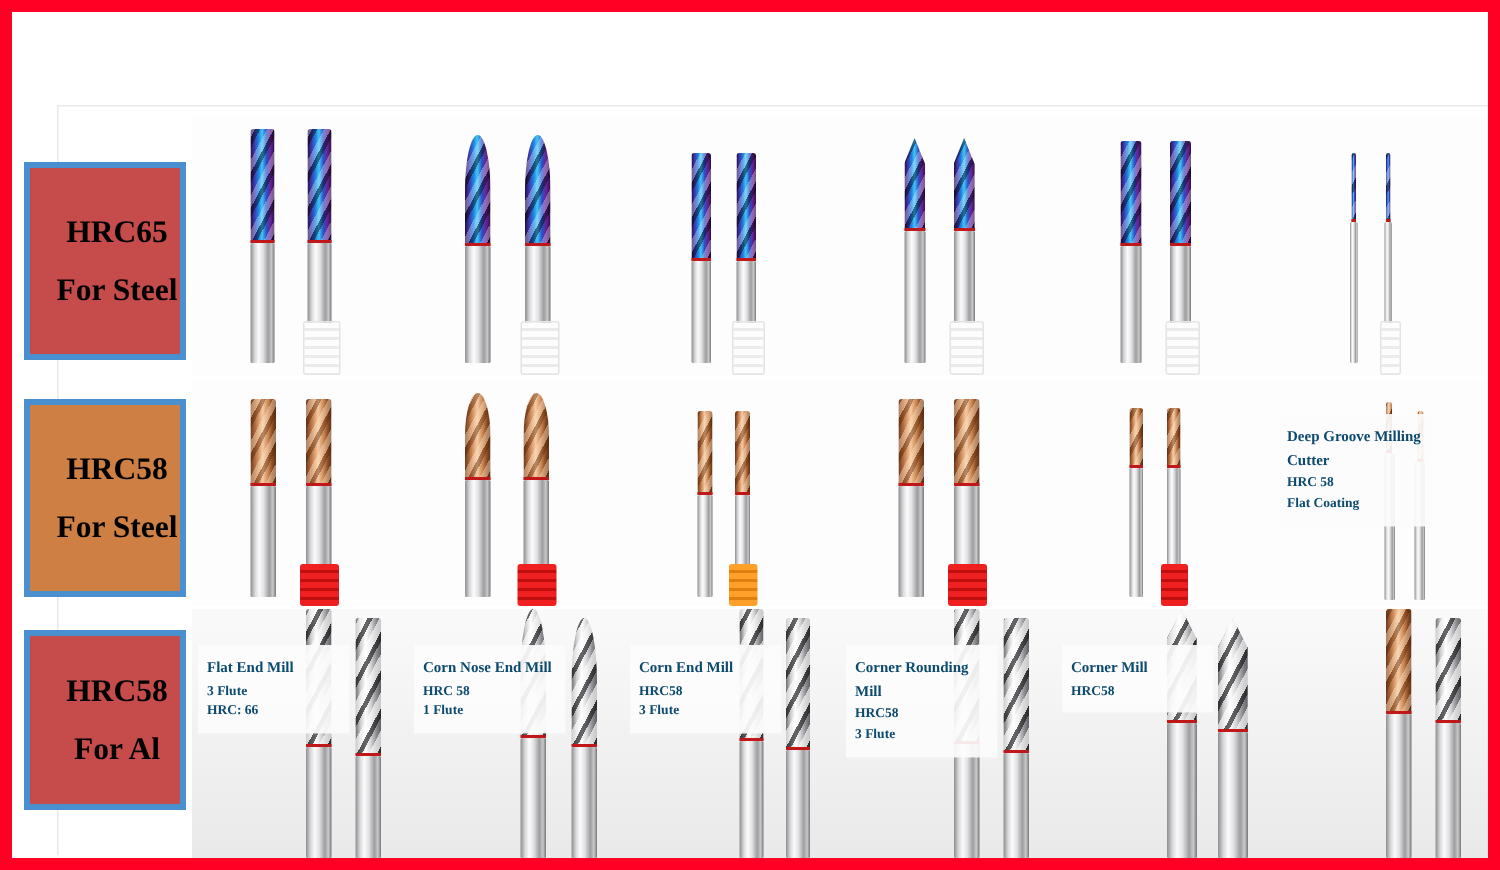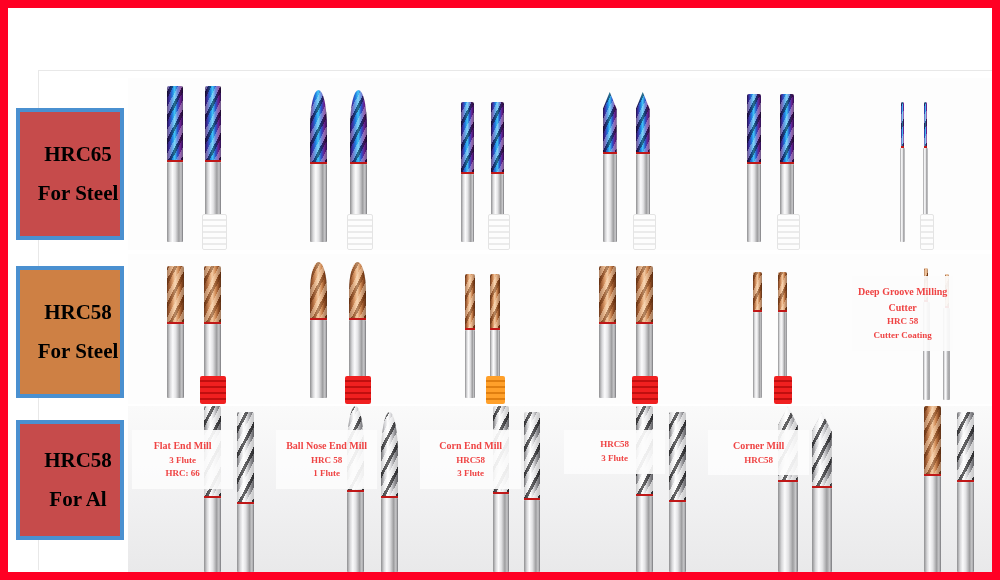--- a/index.html
+++ b/index.html
@@ -100,23 +100,23 @@
     position:absolute;bottom:0;
     border-radius:2px;
   }
   .cap.white{background:repeating-linear-gradient(180deg,#fdfdfd 0 4px,#ebebeb 4px 6px);border:1px solid #e4e4e4;}
   .cap.red{background:repeating-linear-gradient(180deg,#f02020 0 4px,#c00f0f 4px 6px);}
   .cap.orange{background:repeating-linear-gradient(180deg,#ffa02a 0 4px,#e07f10 4px 6px);}
 
   .caption{
     position:absolute;
     background:rgba(252,252,252,.92);
-    color:#ef4444;font-weight:bold;
+    color:#0c4a6e;font-weight:bold;
     font-family:"Liberation Serif",serif;
-    text-align:center;line-height:1.55;
+    text-align:left;line-height:1.55;
     padding:8px 6px;
     z-index:4;
   }
   .caption .l1{font-size:10px;}
   .caption .l2,.caption .l3{font-size:9px;}
 </style>
 </head>
 <body>
 
 <div class="page">
@@ -346,21 +346,21 @@
             <div class="tool" style="left: 95.04px; width: 7px; height: 126px; bottom: 4px;">
               <div class="shank" style="height: 92px;"></div>
               <div class="flute copper" style="height: 34px; left: 1.5px; width: 4px;"></div>
               <div class="redband" style="top: 32px; left: 1.5px; width: 4px;"></div>
             </div>
           </div>
         </div>
         <div class="caption" style="left: 4px; top: 22px; width: 89.28px;">
           <div class="l1">Deep Groove Milling Cutter</div>
           <div class="l2">HRC 58</div>
-          <div class="l3">Cutter Coating</div>
+          <div class="l3">Flat Coating</div>
         </div>
       </div>
     </div>
   <div class="row row-2" id="row2">
       <div class="cell" style="left: 0px; width: 144px;">
         <div class="photo panel">
           <div class="tools">
             <div class="tool" style="left: 75.8px; width: 17px; height: 166px; bottom: 0px;">
               <div class="shank" style="height: 74px;"></div>
               <div class="flute silver" style="height: 92px;"></div>
@@ -392,21 +392,21 @@
             <div class="tool" style="left: 109.3px; width: 17px; height: 160px; bottom: 0px;">
               <div class="shank" style="height: 74px;"></div>
               <div class="flute silver" style="height: 86px; border-radius: 50% 50% 0px 0px;">
                 <div class="ball silver"></div>
               </div>
               <div class="redband" style="top: 84px;"></div>
             </div>
           </div>
         </div>
         <div class="caption" style="left: 4px; top: 24px; width: 89.28px;">
-          <div class="l1">Ball Nose End Mill</div>
+          <div class="l1">Corn Nose End Mill</div>
           <div class="l2">HRC 58</div>
           <div class="l3">1 Flute</div>
         </div>
       </div>
       <div class="cell" style="left: 288px; width: 144px;">
         <div class="photo panel">
           <div class="tools">
             <div class="tool" style="left: 77.3px; width: 16px; height: 166px; bottom: 0px;">
               <div class="shank" style="height: 78px;"></div>
               <div class="flute silver" style="height: 88px;"></div>
@@ -434,20 +434,21 @@
               <div class="redband" style="top: 88px;"></div>
             </div>
             <div class="tool" style="left: 108.8px; width: 17px; height: 160px; bottom: 0px;">
               <div class="shank" style="height: 70px;"></div>
               <div class="flute silver" style="height: 90px;"></div>
               <div class="redband" style="top: 88px;"></div>
             </div>
           </div>
         </div>
         <div class="caption" style="left: 4px; top: 24px; width: 89.28px;">
+          <div class="l1">Corner Rounding Mill</div>
           <div class="l2">HRC58</div>
           <div class="l3">3 Flute</div>
         </div>
       </div>
       <div class="cell" style="left: 576px; width: 144px;">
         <div class="photo panel">
           <div class="tools">
             <div class="tool" style="left: 73.8px; width: 20px; height: 166px; bottom: 0px;">
               <div class="shank" style="height: 90px;"></div>
               <div class="flute silver" style="height: 76px; clip-path: polygon(50% 0px, 100% 26%, 100% 100%, 0px 100%, 0px 26%);"></div>

